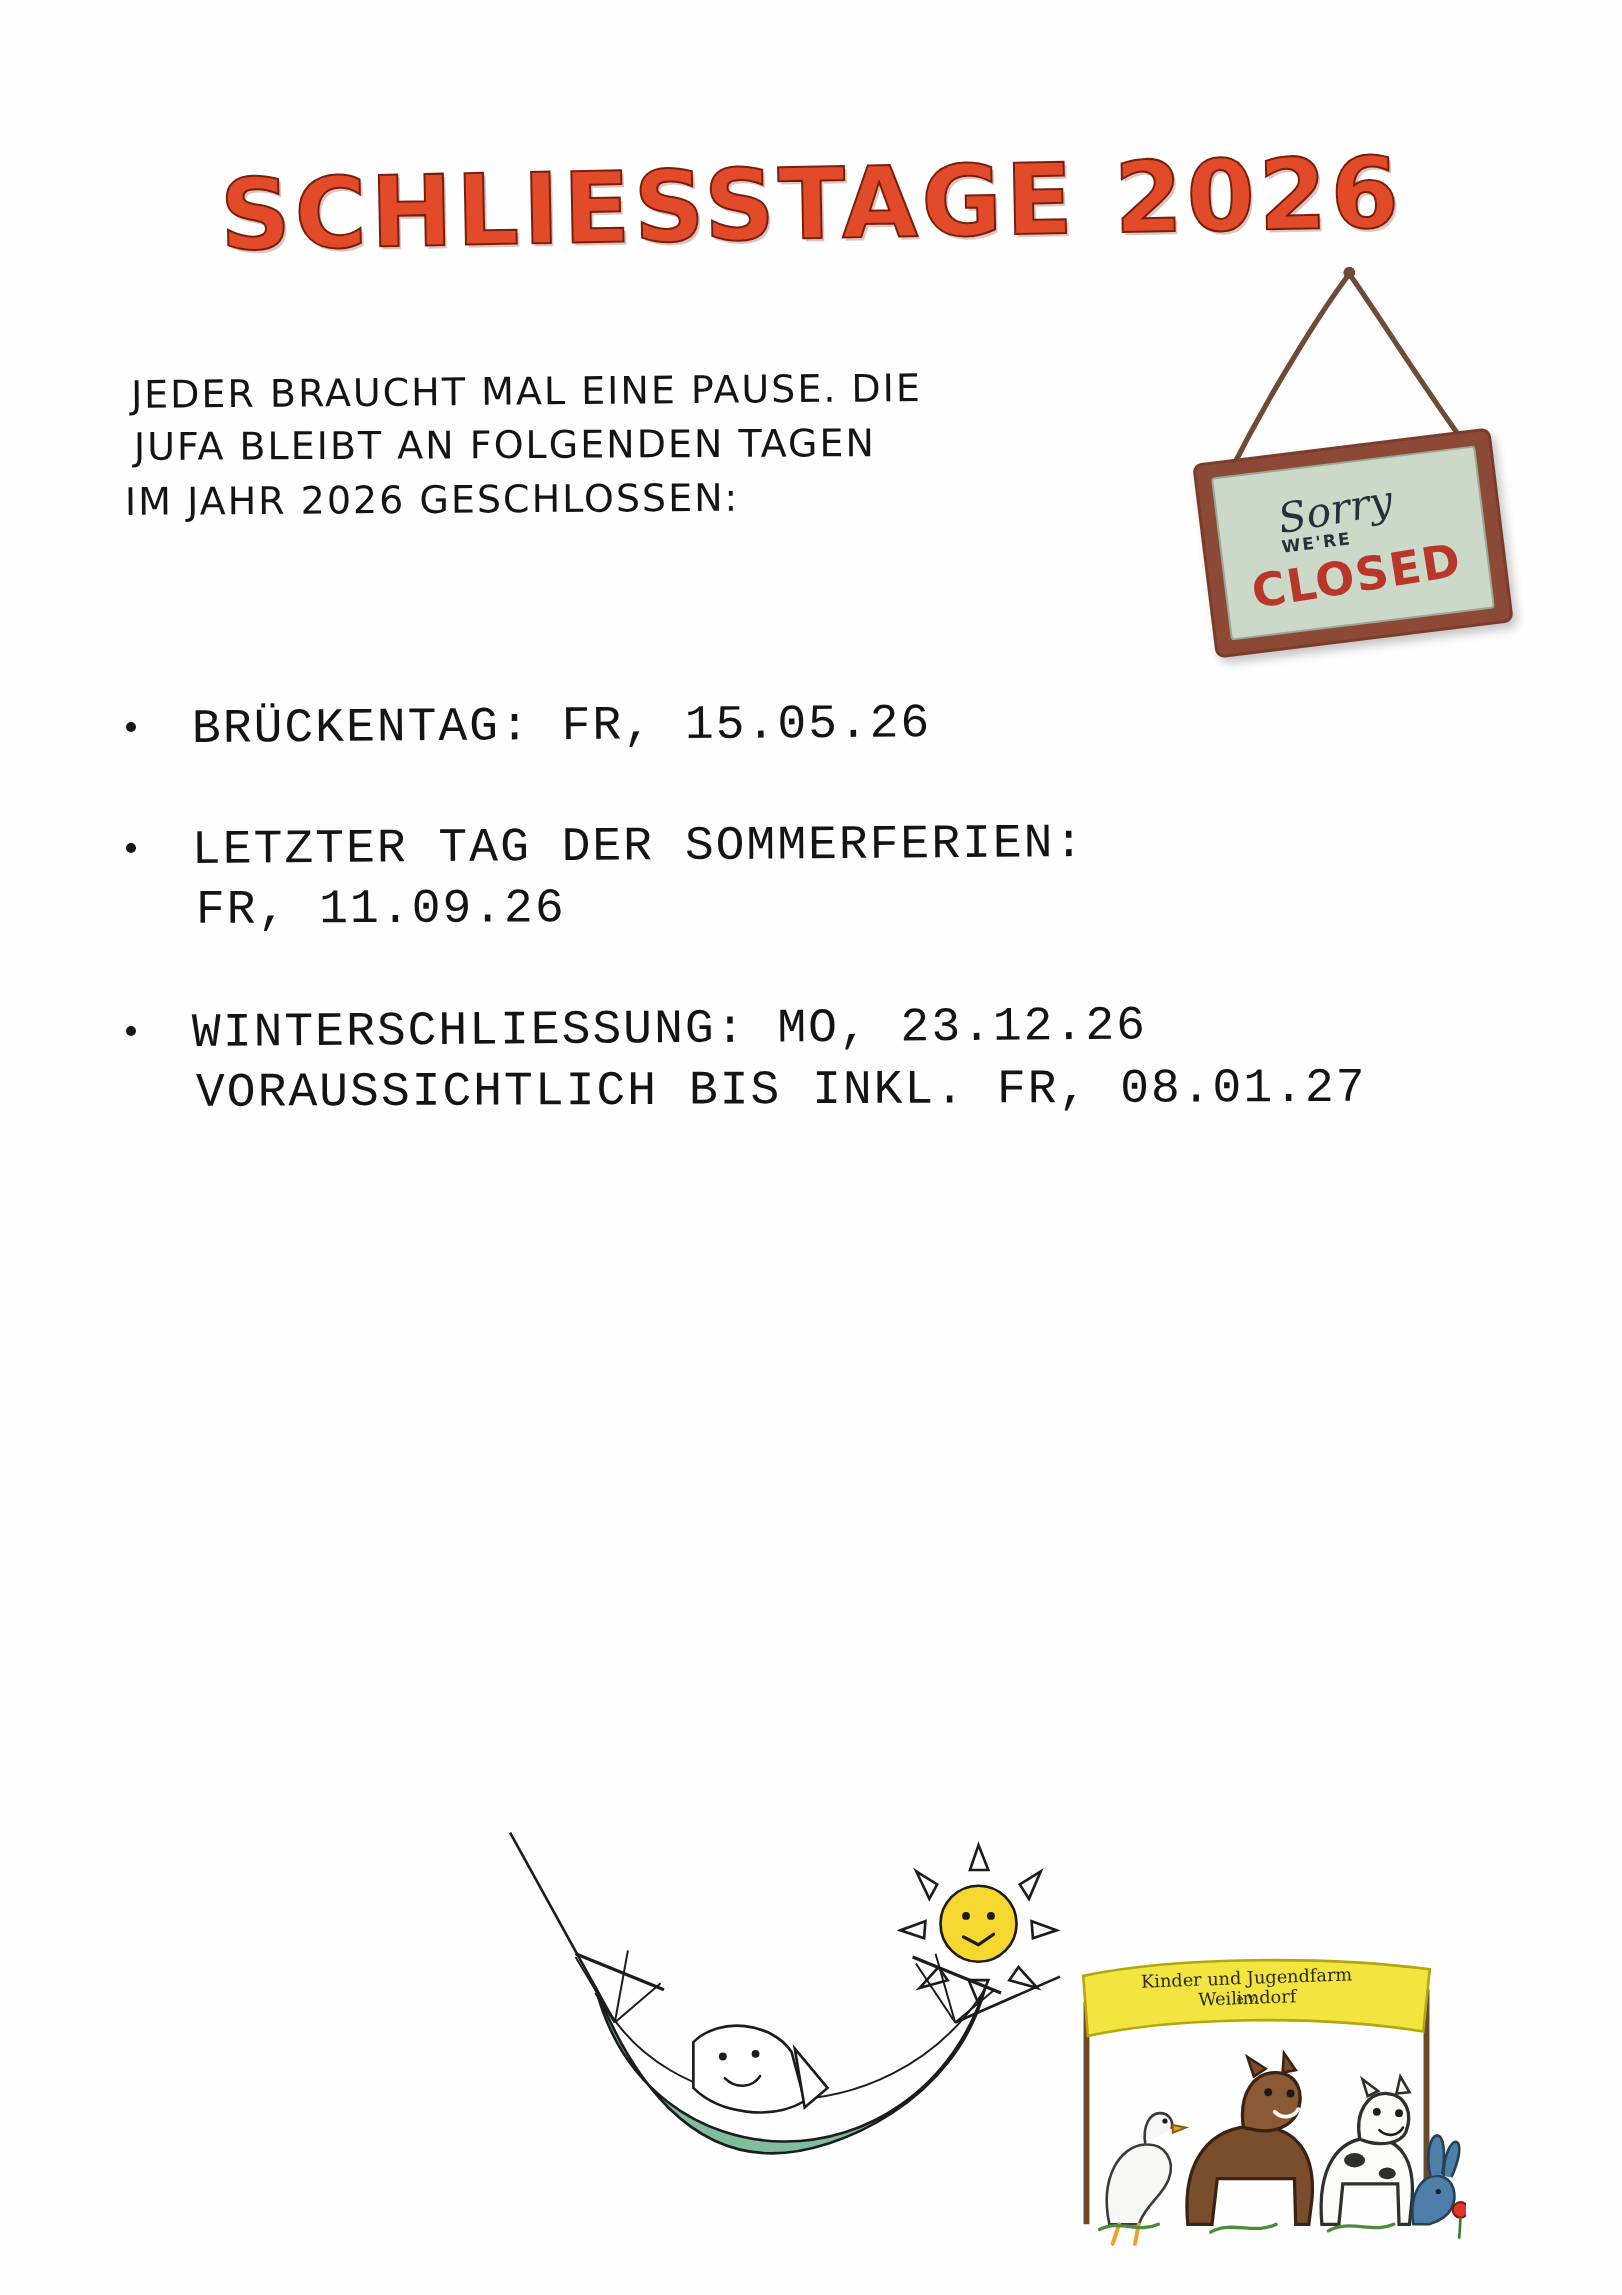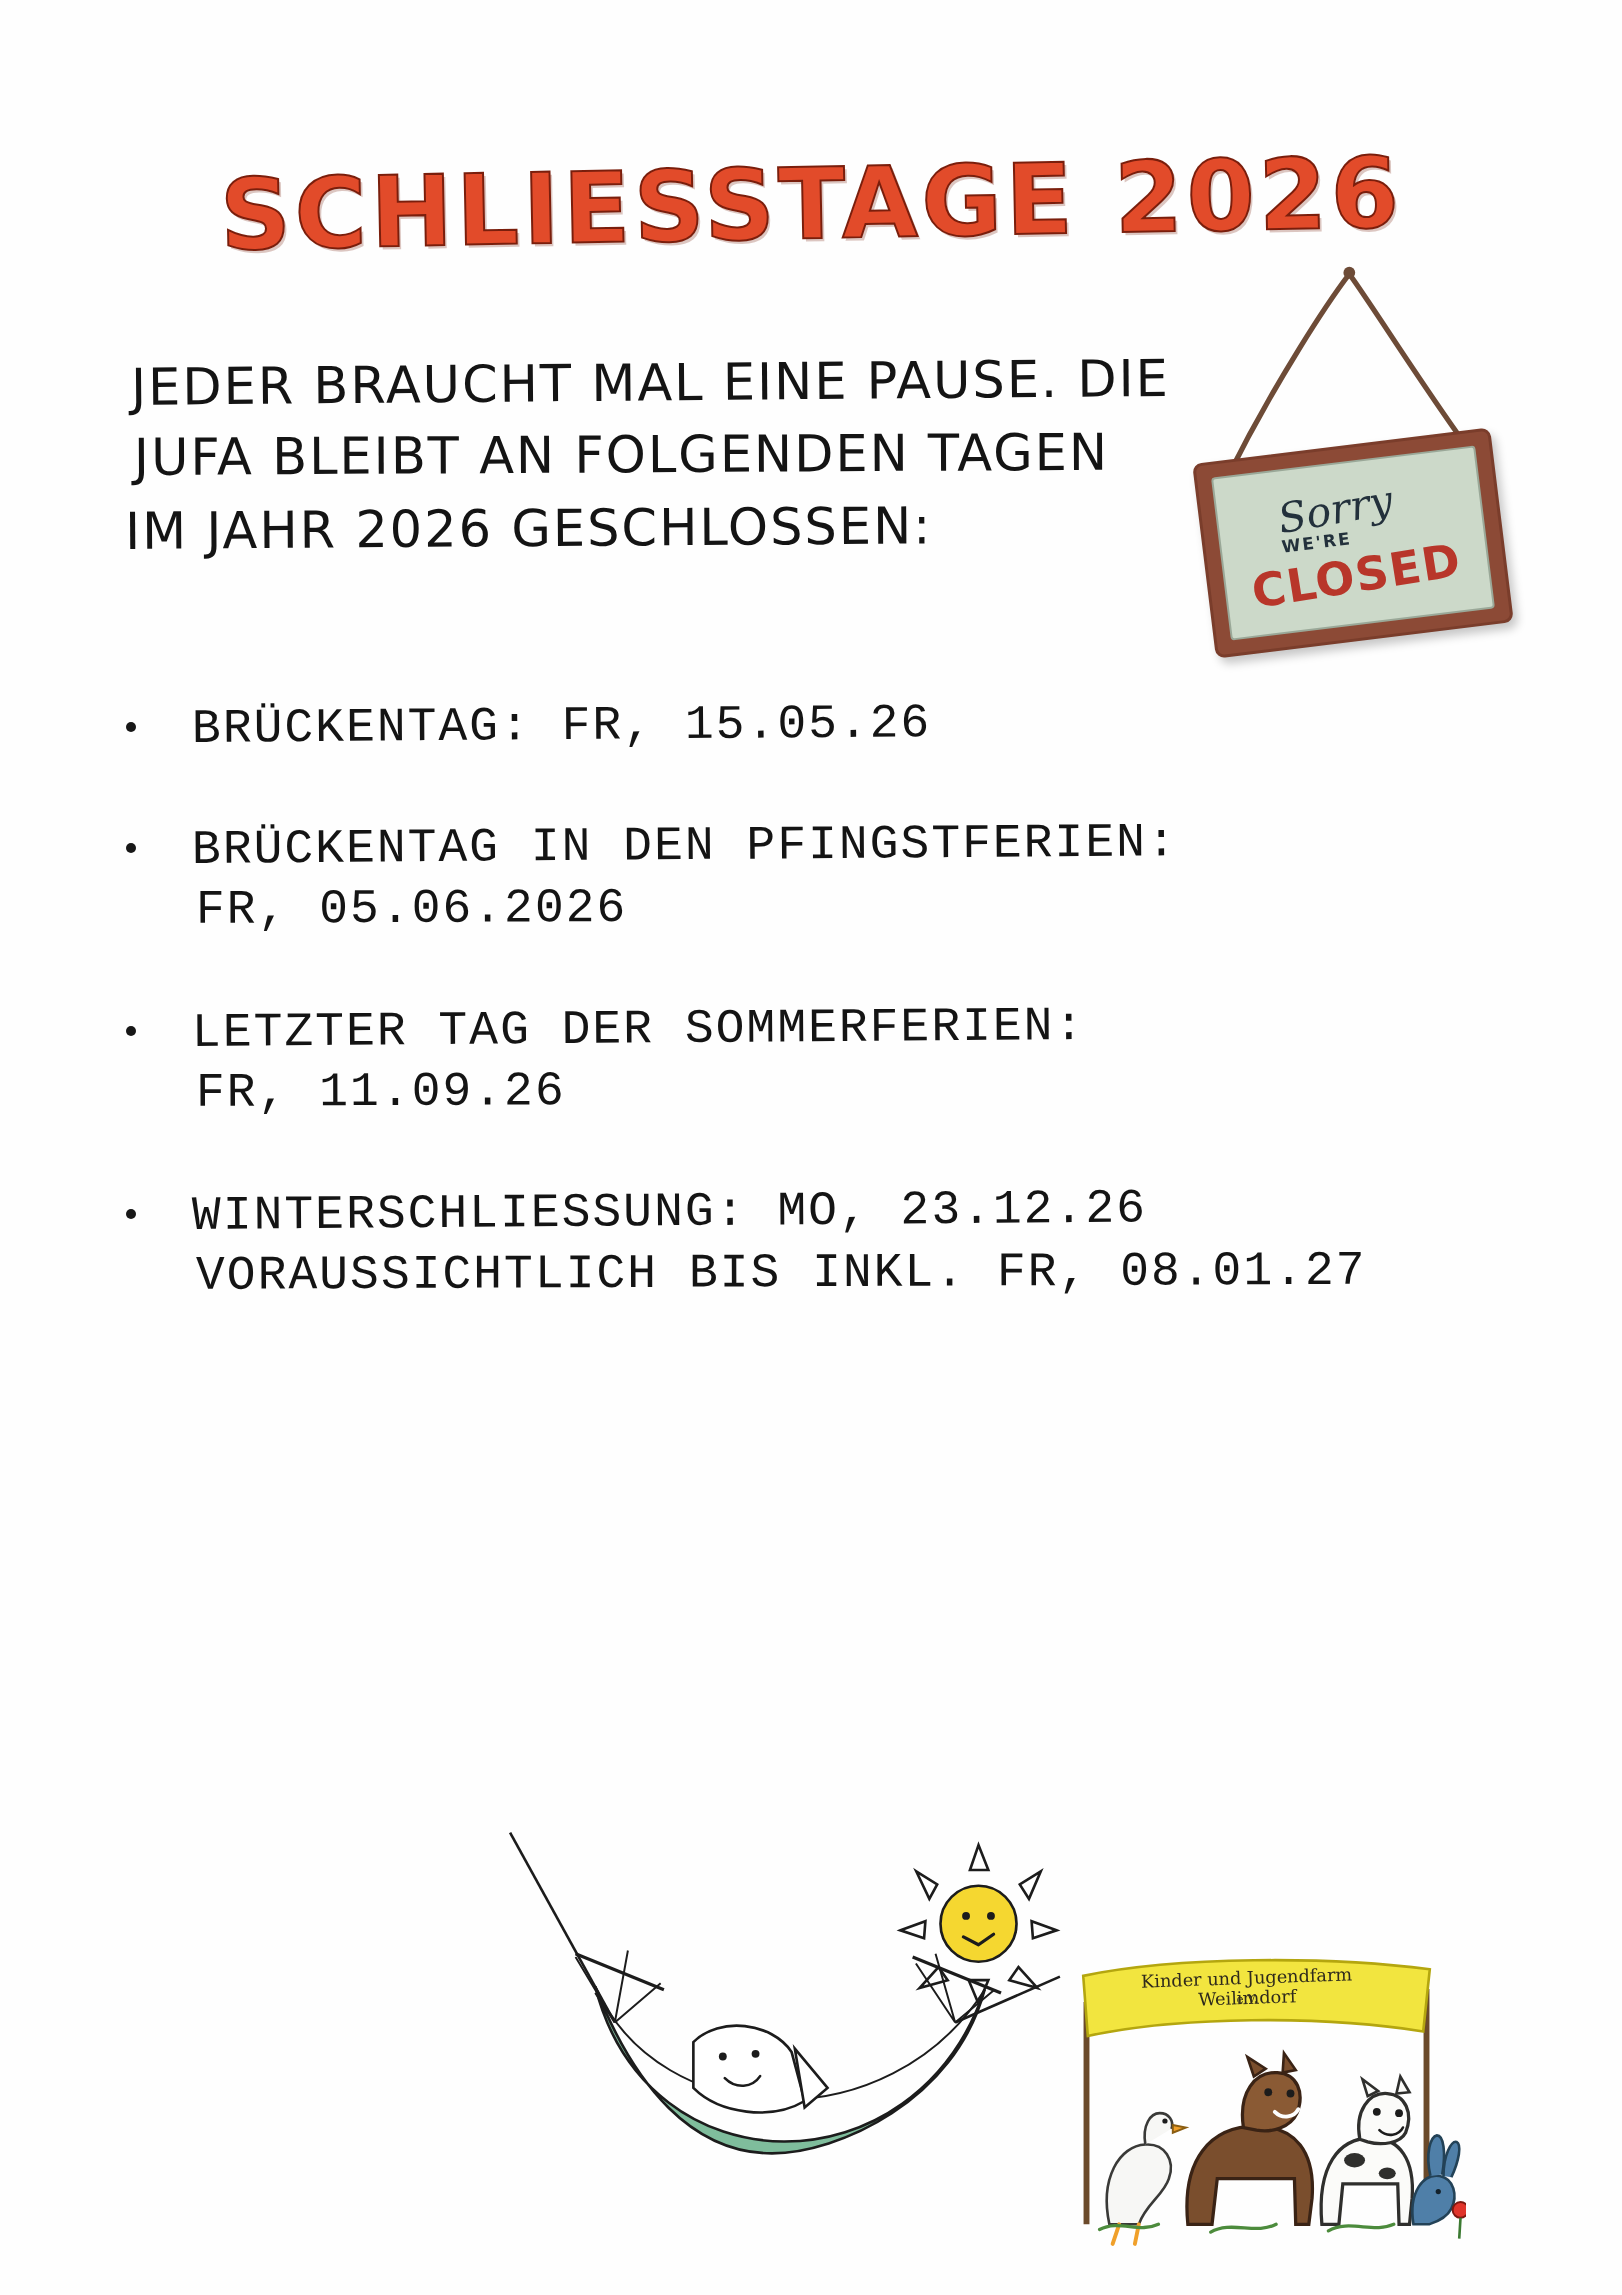--- a/index.html
+++ b/index.html
@@ -37,23 +37,23 @@
     color: #e24b2a;
     -webkit-text-stroke: 2px #7a1e0c;
     text-shadow: 2.6px 3.3px 0 rgba(120,30,12,0.25);
     transform: rotate(-1.1deg);
   }
 
   
   .intro {
     position: absolute;
     left: 131px;
-    top: 347px;
+    top: 364px;
     width: 1126px;
-    font-size: 51px;
+    font-size: 38px;
     line-height: 1.42;
     letter-spacing: 2px;
     color: #141414;
   }
   .intro .ln {
     display: block;
     white-space: nowrap;
   }
   .intro .ln.l1 { transform: rotate(-0.5deg); }
   .intro .ln.l2 { transform: rotate(-0.3deg); margin-left: 2.6px; }
@@ -212,25 +212,20 @@
     <span class="ln l3">IM JAHR 2026 GESCHLOSSEN:</span>
   </div>
 
   <div class="list">
 
     <div class="item">
       <span class="bullet"></span>
       <span class="line a">BRÜCKENTAG: FR, 15.05.26</span>
     </div>
 
-    <div class="item">
-      <span class="bullet"></span>
-      <span class="line a">BRÜCKENTAG IN  DEN PFINGSTFERIEN:</span>
-      <span class="line b">FR, 05.06.2026</span>
-    </div>
 
 
     <div class="item">
       <span class="bullet"></span>
       <span class="line a">LETZTER TAG  DER SOMMERFERIEN:</span>
       <span class="line b">FR, 11.09.26</span>
     </div>
 
     <div class="item">
       <span class="bullet"></span>

